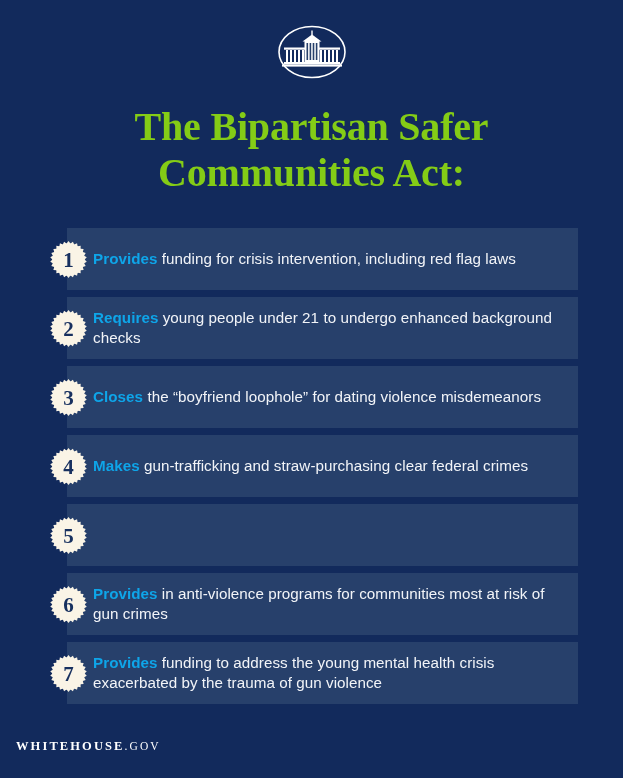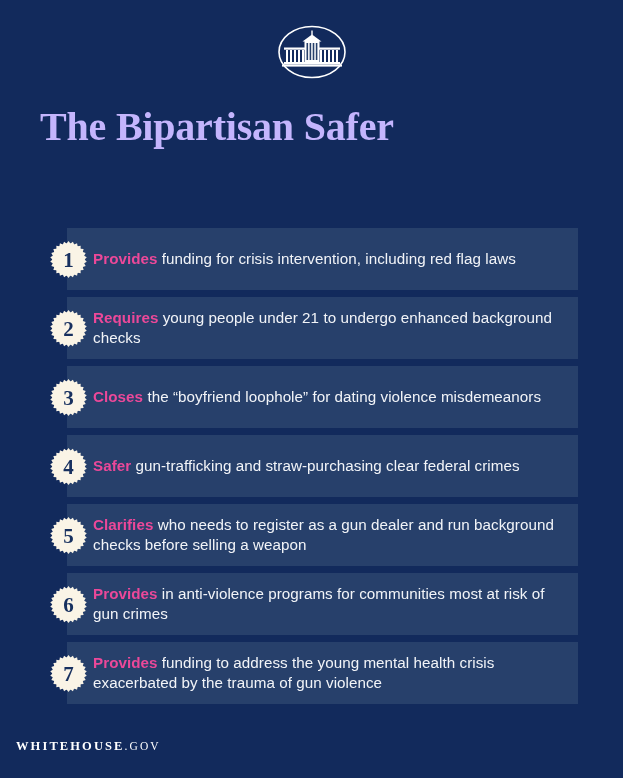--- a/index.html
+++ b/index.html
@@ -36,22 +36,22 @@
     height: 60px;
     display: block;
   }
 
   
   .title {
     position: absolute;
     top: 104px;
     left: 0;
     width: 623px;
-    text-align: left;
-    color: #c4b5fd;
+    text-align: center;
+    color: #84cc16;
     font-family: "Liberation Serif", "DejaVu Serif", serif;
     font-weight: 700;
     font-size: 40px;
     line-height: 1.15;
     letter-spacing: -0.2px;
     padding: 0 40px;
   }
   .title .tl {
     display: block;
     white-space: nowrap;
@@ -106,21 +106,21 @@
     flex-direction: column;
     justify-content: center;
     color: #f2f4f8;
     font-size: 15.2px;
     line-height: 1.33;
     letter-spacing: 0.05px;
     z-index: 2;
   }
   .row-text b {
     font-weight: 700;
-    color: #ec4899;
+    color: #0ea5e9;
   }
 
   
   .footer {
     position: absolute;
     bottom: 24px;
     left: 16px;
     width: 623px;
     text-align: left;
     color: #ffffff;
@@ -167,20 +167,21 @@
       <rect x="45.8" y="21" width="1.6" height="17" fill="#27406b"></rect>
       <polygon points="42,12.5 51.5,19.5 32.5,19.5" fill="#ffffff"></polygon>
       <rect x="41.3" y="8.5" width="1.4" height="4.5" fill="#ffffff"></rect>
 
       <rect x="12" y="42.6" width="60" height="2" fill="#ffffff"></rect>
     </svg>
   </div>
 
   <h1 class="title">
     <span class="tl">The Bipartisan Safer</span>
+    <span class="tl">Communities Act:</span>
   </h1>
 
   <div class="list" id="list-root">
       <div class="row">
         <div class="row-band"></div>
         <div class="badge">
           <svg viewBox="0 0 37 37">
             <path d="M18.50 0.10 L20.44 2.52 L22.90 0.63 L24.21 3.45 L27.05 2.21 L27.65 5.25 L30.70 4.73 L30.55 7.82 L33.64 8.05 L32.76 11.02 L35.70 11.98 L34.13 14.65 L36.77 16.28 L34.60 18.50 L36.77 20.72 L34.13 22.35 L35.70 25.02 L32.76 25.98 L33.64 28.95 L30.55 29.18 L30.70 32.27 L27.65 31.75 L27.05 34.79 L24.21 33.55 L22.90 36.37 L20.44 34.48 L18.50 36.90 L16.56 34.48 L14.10 36.37 L12.79 33.55 L9.95 34.79 L9.35 31.75 L6.30 32.27 L6.45 29.18 L3.36 28.95 L4.24 25.98 L1.30 25.02 L2.87 22.35 L0.23 20.72 L2.40 18.50 L0.23 16.28 L2.87 14.65 L1.30 11.98 L4.24 11.02 L3.36 8.05 L6.45 7.82 L6.30 4.73 L9.35 5.25 L9.95 2.21 L12.79 3.45 L14.10 0.63 L16.56 2.52 Z" fill="#faf4e6"></path>
             <circle cx="18.5" cy="18.5" r="16.1" fill="#faf4e6"></circle>
             <text class="badge-num" x="18.5" y="26" text-anchor="middle">1</text>
@@ -219,34 +220,31 @@
       <div class="row">
         <div class="row-band"></div>
         <div class="badge">
           <svg viewBox="0 0 37 37">
             <path d="M18.50 0.10 L20.44 2.52 L22.90 0.63 L24.21 3.45 L27.05 2.21 L27.65 5.25 L30.70 4.73 L30.55 7.82 L33.64 8.05 L32.76 11.02 L35.70 11.98 L34.13 14.65 L36.77 16.28 L34.60 18.50 L36.77 20.72 L34.13 22.35 L35.70 25.02 L32.76 25.98 L33.64 28.95 L30.55 29.18 L30.70 32.27 L27.65 31.75 L27.05 34.79 L24.21 33.55 L22.90 36.37 L20.44 34.48 L18.50 36.90 L16.56 34.48 L14.10 36.37 L12.79 33.55 L9.95 34.79 L9.35 31.75 L6.30 32.27 L6.45 29.18 L3.36 28.95 L4.24 25.98 L1.30 25.02 L2.87 22.35 L0.23 20.72 L2.40 18.50 L0.23 16.28 L2.87 14.65 L1.30 11.98 L4.24 11.02 L3.36 8.05 L6.45 7.82 L6.30 4.73 L9.35 5.25 L9.95 2.21 L12.79 3.45 L14.10 0.63 L16.56 2.52 Z" fill="#faf4e6"></path>
             <circle cx="18.5" cy="18.5" r="16.1" fill="#faf4e6"></circle>
             <text class="badge-num" x="18.5" y="26" text-anchor="middle">4</text>
           </svg>
         </div>
         <div class="row-text">
-          <p><b>Safer</b><span> gun-trafficking and straw-purchasing clear federal crimes</span></p>
+          <p><b>Makes</b><span> gun-trafficking and straw-purchasing clear federal crimes</span></p>
         </div>
       </div>
       <div class="row">
         <div class="row-band"></div>
         <div class="badge">
           <svg viewBox="0 0 37 37">
             <path d="M18.50 0.10 L20.44 2.52 L22.90 0.63 L24.21 3.45 L27.05 2.21 L27.65 5.25 L30.70 4.73 L30.55 7.82 L33.64 8.05 L32.76 11.02 L35.70 11.98 L34.13 14.65 L36.77 16.28 L34.60 18.50 L36.77 20.72 L34.13 22.35 L35.70 25.02 L32.76 25.98 L33.64 28.95 L30.55 29.18 L30.70 32.27 L27.65 31.75 L27.05 34.79 L24.21 33.55 L22.90 36.37 L20.44 34.48 L18.50 36.90 L16.56 34.48 L14.10 36.37 L12.79 33.55 L9.95 34.79 L9.35 31.75 L6.30 32.27 L6.45 29.18 L3.36 28.95 L4.24 25.98 L1.30 25.02 L2.87 22.35 L0.23 20.72 L2.40 18.50 L0.23 16.28 L2.87 14.65 L1.30 11.98 L4.24 11.02 L3.36 8.05 L6.45 7.82 L6.30 4.73 L9.35 5.25 L9.95 2.21 L12.79 3.45 L14.10 0.63 L16.56 2.52 Z" fill="#faf4e6"></path>
             <circle cx="18.5" cy="18.5" r="16.1" fill="#faf4e6"></circle>
             <text class="badge-num" x="18.5" y="26" text-anchor="middle">5</text>
           </svg>
-        </div>
-        <div class="row-text">
-          <p><b>Clarifies</b><span> who needs to register as a gun dealer and run background checks before selling a weapon</span></p>
         </div>
       </div>
       <div class="row">
         <div class="row-band"></div>
         <div class="badge">
           <svg viewBox="0 0 37 37">
             <path d="M18.50 0.10 L20.44 2.52 L22.90 0.63 L24.21 3.45 L27.05 2.21 L27.65 5.25 L30.70 4.73 L30.55 7.82 L33.64 8.05 L32.76 11.02 L35.70 11.98 L34.13 14.65 L36.77 16.28 L34.60 18.50 L36.77 20.72 L34.13 22.35 L35.70 25.02 L32.76 25.98 L33.64 28.95 L30.55 29.18 L30.70 32.27 L27.65 31.75 L27.05 34.79 L24.21 33.55 L22.90 36.37 L20.44 34.48 L18.50 36.90 L16.56 34.48 L14.10 36.37 L12.79 33.55 L9.95 34.79 L9.35 31.75 L6.30 32.27 L6.45 29.18 L3.36 28.95 L4.24 25.98 L1.30 25.02 L2.87 22.35 L0.23 20.72 L2.40 18.50 L0.23 16.28 L2.87 14.65 L1.30 11.98 L4.24 11.02 L3.36 8.05 L6.45 7.82 L6.30 4.73 L9.35 5.25 L9.95 2.21 L12.79 3.45 L14.10 0.63 L16.56 2.52 Z" fill="#faf4e6"></path>
             <circle cx="18.5" cy="18.5" r="16.1" fill="#faf4e6"></circle>
             <text class="badge-num" x="18.5" y="26" text-anchor="middle">6</text>
           </svg>

